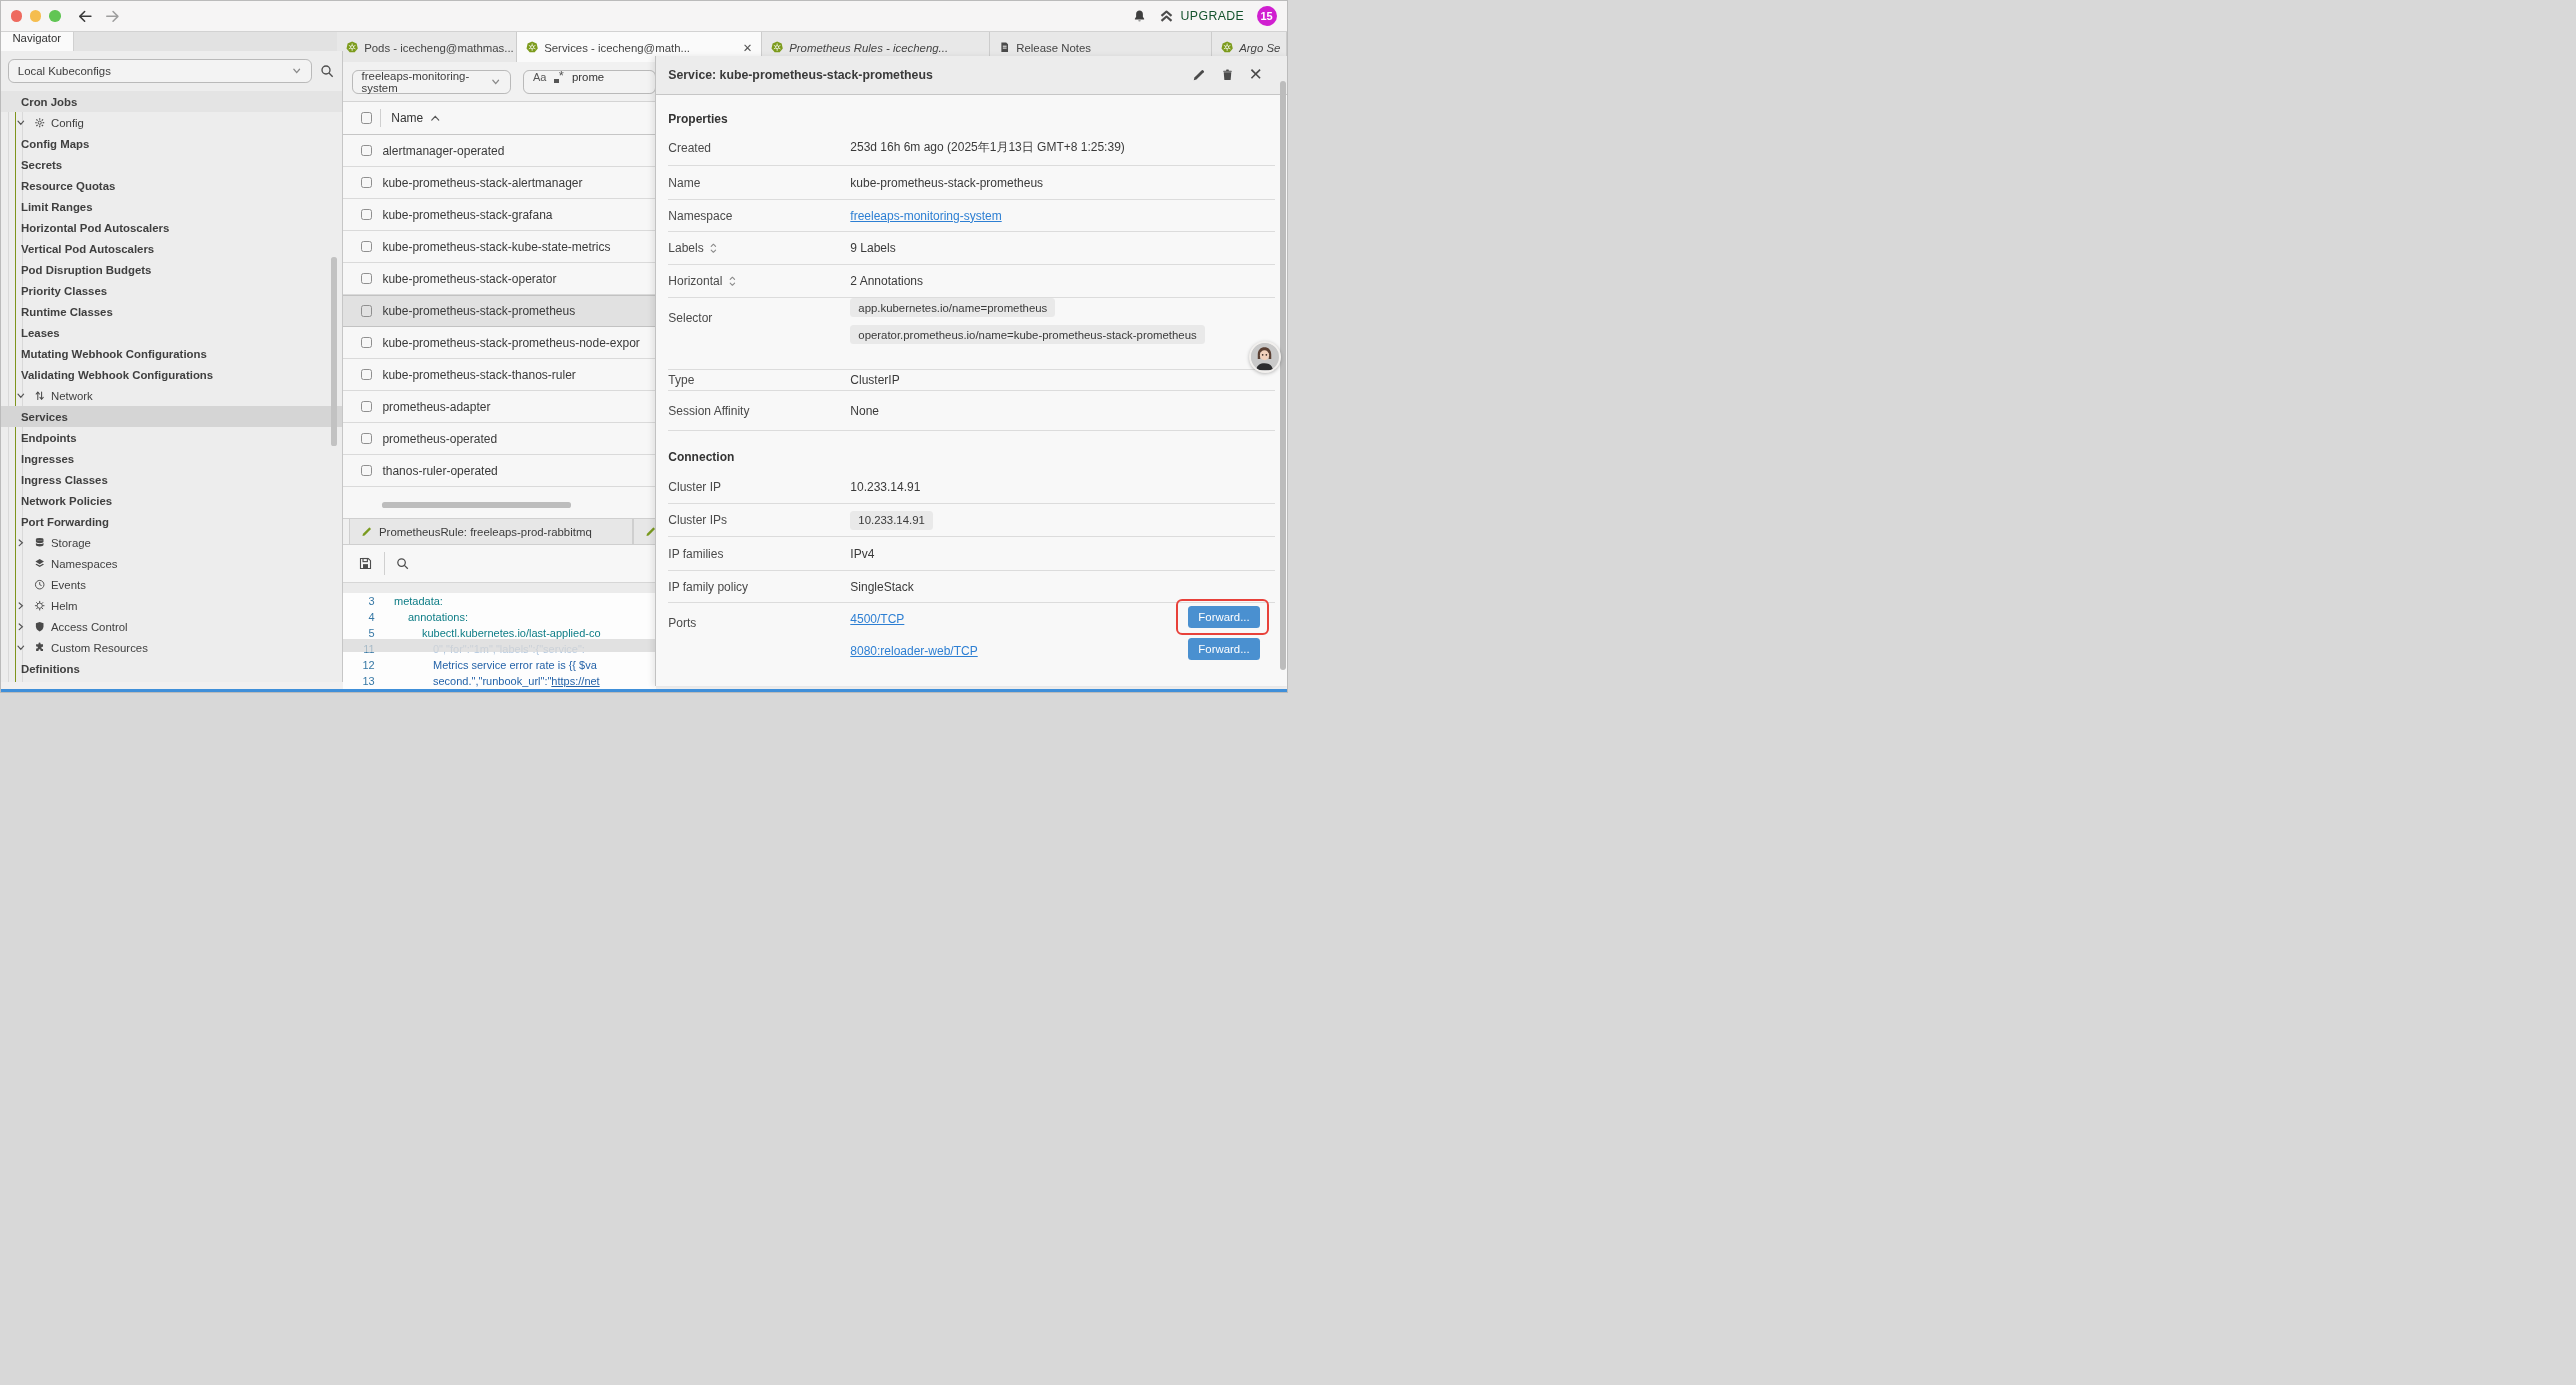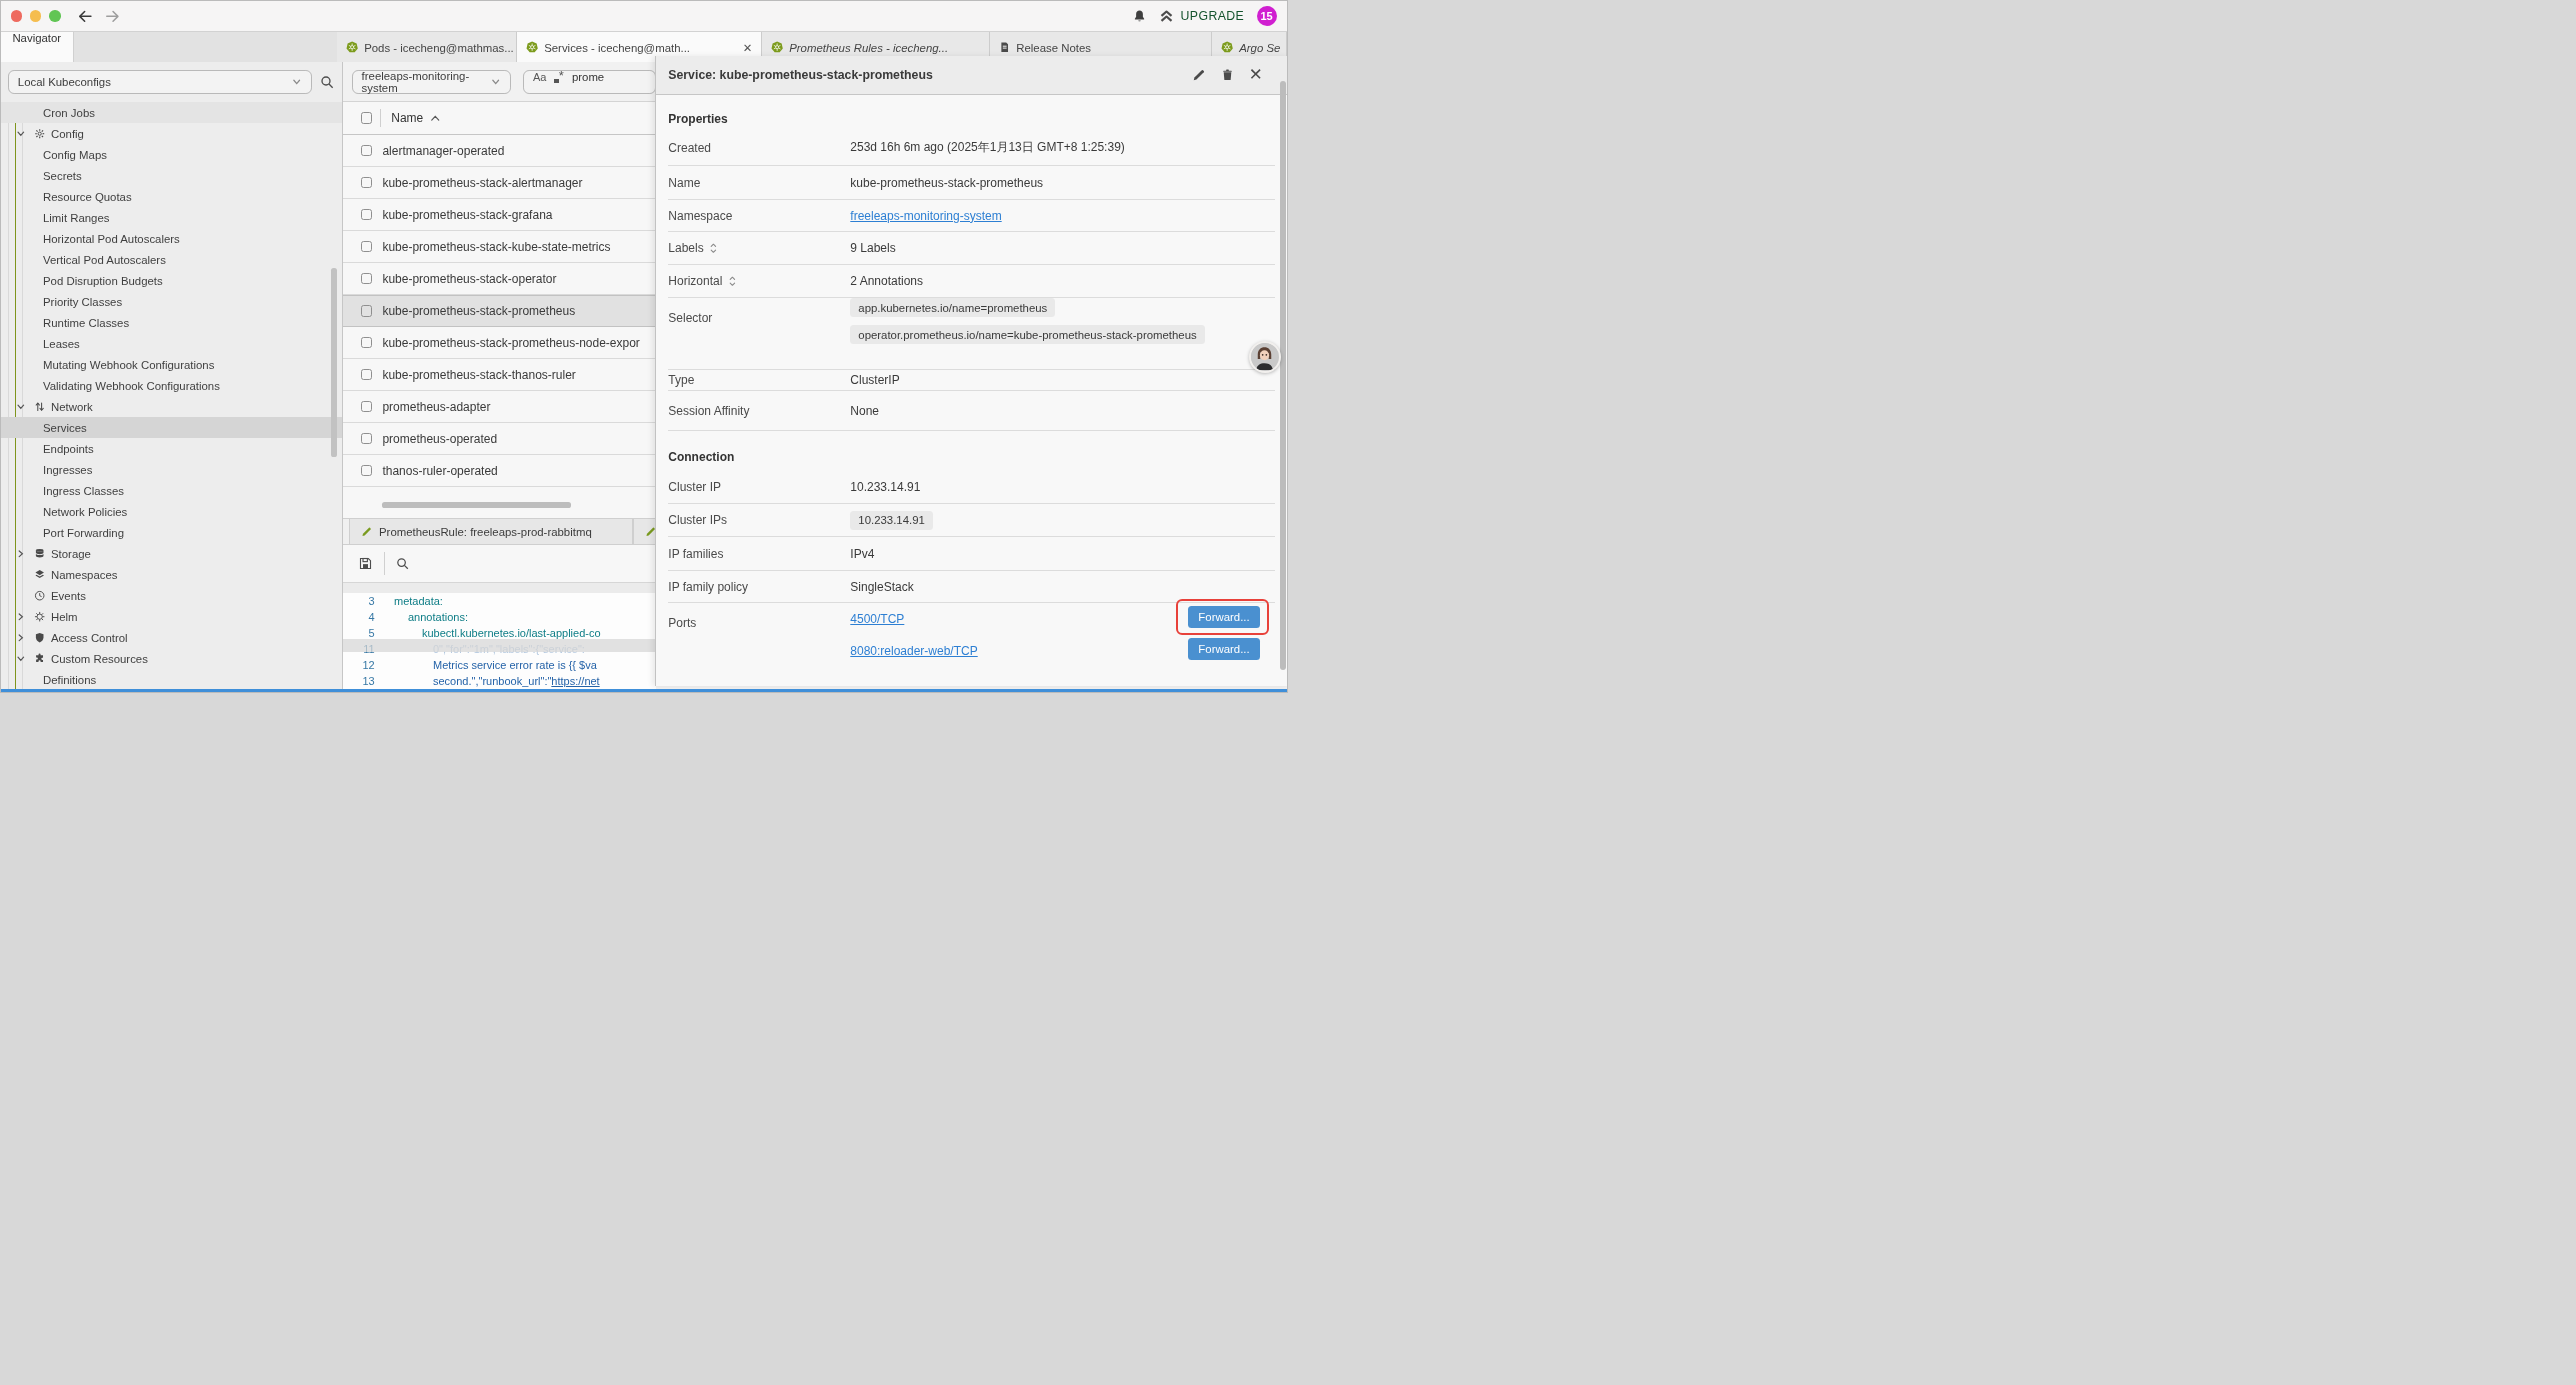--- a/index.html
+++ b/index.html
@@ -21,33 +21,33 @@
   .tabstrip{position:absolute;left:0;top:31px;width:100%;height:31px;background:#e2e2e2;border-bottom:0.9px solid #c9c9c9;display:flex;}
   .nav-tab{width:75px;height:31px;background:#fafafa;border-right:0.9px solid #d0d0d0;display:flex;align-items:flex-start;padding-left:11.4px;font-size:11.4px;color:#333;}
   .tab-gap{width:270px;height:100%;}
   .tab{height:31px;display:flex;align-items:center;gap:6.1px;padding:0 8.8px;font-size:11.4px;color:#444;background:#e8e8e8;border-right:0.9px solid #cccccc;overflow:hidden;white-space:nowrap;cursor:pointer;}
   .tab.active{background:#fafafa;}
   .tab.italic .tab-label{font-style:italic;}
   .tab-1{width:180px}.tab-2{width:245px}.tab-3{width:228px}.tab-4{width:222px}.tab-5{width:75px}
   .tab-close{margin-left:auto;color:#555;font-size:11.4px;}
 
   
-  .sidebar{position:absolute;left:0;top:61px;width:342px;height:631px;background:#ededed;border-right:0.9px solid #c6c6c6;overflow:hidden;}
+  .sidebar{position:absolute;left:0;top:50px;width:342px;height:631px;background:#ededed;border-right:0.9px solid #c6c6c6;overflow:hidden;}
   .kubecfg-row{height:40px;display:flex;align-items:center;padding:0 7px;gap:7px;}
   .select-box{height:24px;border:0.9px solid #b9b9b9;border-radius:6.1px;background:#f3f3f3;display:flex;align-items:center;padding:0 8.8px;font-size:11.4px;color:#3d3d3d;}
   .kube-select{flex:1;}
   .select-box .chev{margin-left:auto;}
   .sb-list{position:relative;height:591px;}
   .guide{position:absolute;top:0;bottom:0;width:0.9px;}
   .g1{left:7px;background:#d9d9d9;} .g2{left:14px;background:#7f951d;} .g3{left:21px;background:#d9d9d9;}
   .sb-item{position:relative;height:21px;display:flex;align-items:center;font-size:11.4px;color:#3f3f3f;cursor:pointer;white-space:nowrap;}
   .sb-item.highlighted{background:#e4e4e4;}
   .sb-item.selected{background:#d5d5d5;}
   .sb-item .sb-label{pointer-events:none;}
-  .sb-item.child .sb-label{margin-left:42px;}
+  .sb-item.child .sb-label{margin-left:20px;font-weight:bold;}
   .sb-chevron{position:absolute;left:14px;width:12.3px;display:flex;justify-content:center;}
   .sb-icon{position:absolute;left:32px;width:13px;display:flex;justify-content:center;}
   .sb-item.group .sb-label{margin-left:50px;}
   .sb-scroll{position:absolute;right:5.3px;top:206px;width:5.3px;height:189px;border-radius:2.6px;background:#c2c2c2;}
 
   
   .middle{position:absolute;left:342px;top:61px;width:313px;height:631px;background:#f7f7f7;overflow:hidden;}
   .filter-row{height:40px;background:#f1f1f1;border-bottom:0.9px solid #d4d4d4;display:flex;align-items:center;padding-left:8.8px;gap:12.3px;}
   .ns-select{width:168px;}
   .search-box{width:140px;height:24px;border:0.9px solid #b9b9b9;border-radius:6.1px;background:#f3f3f3;display:flex;align-items:flex-start;padding:0 8.8px;gap:8px;font-size:11px;color:#555;}

